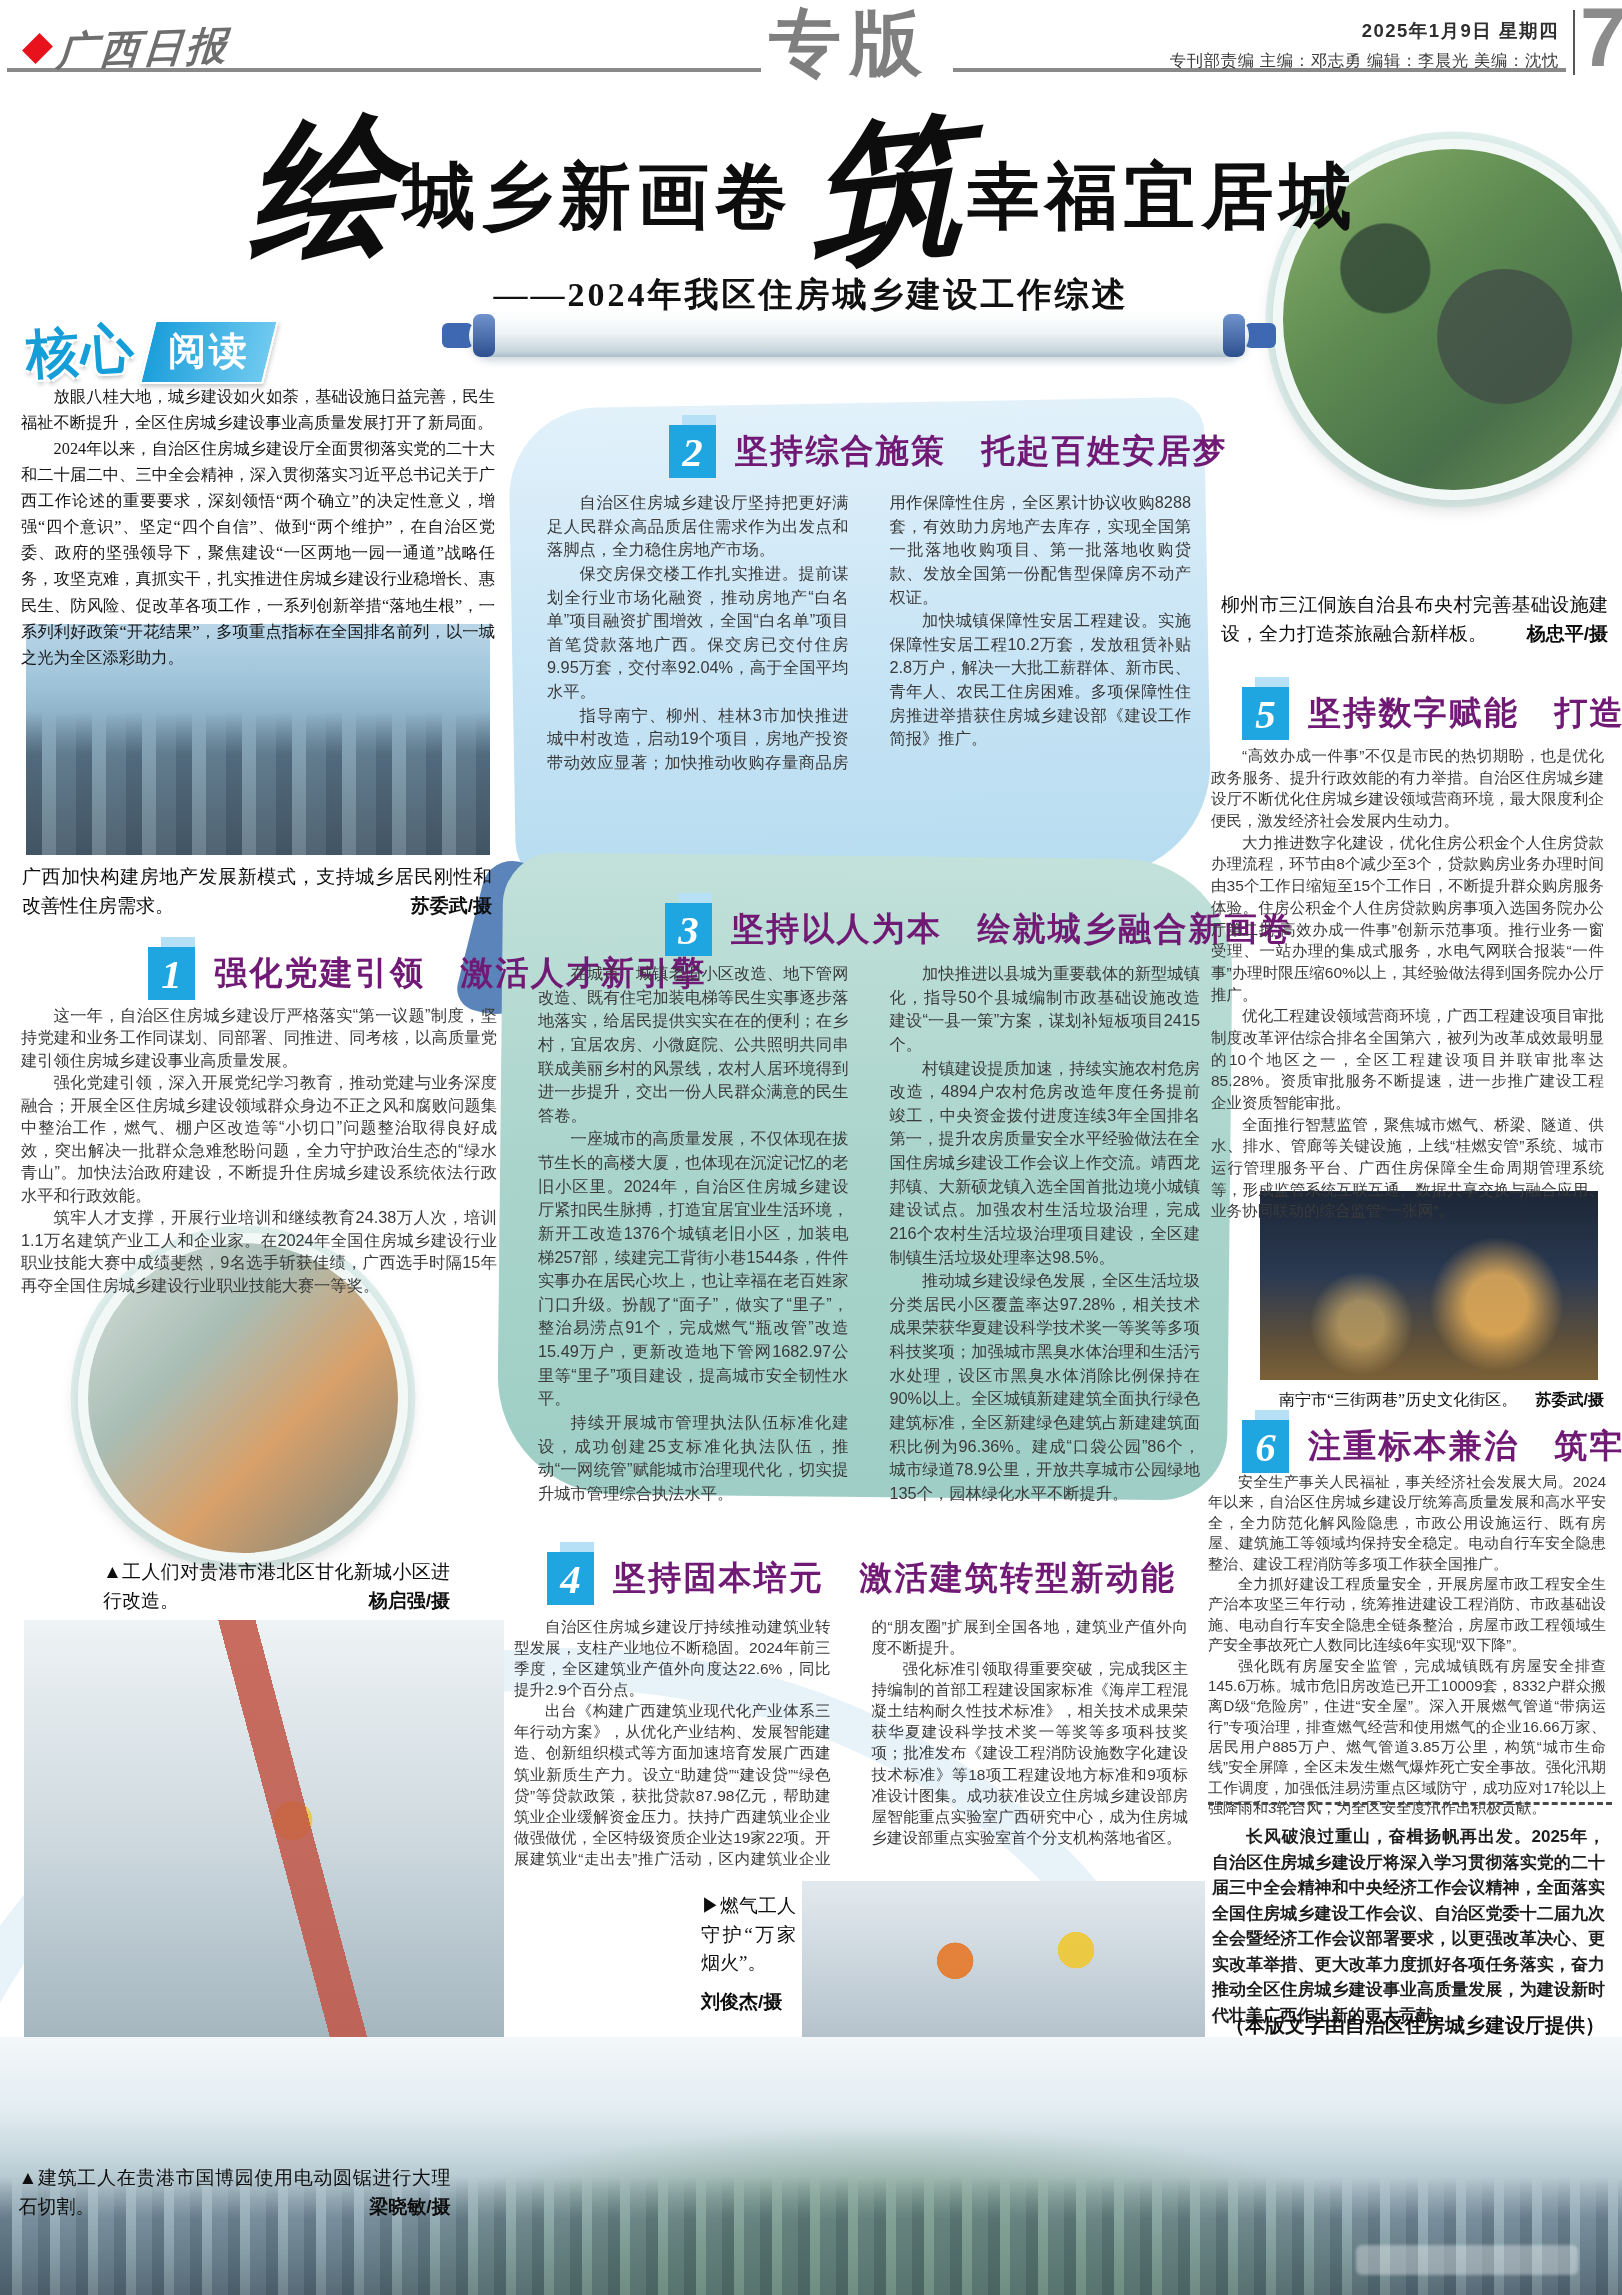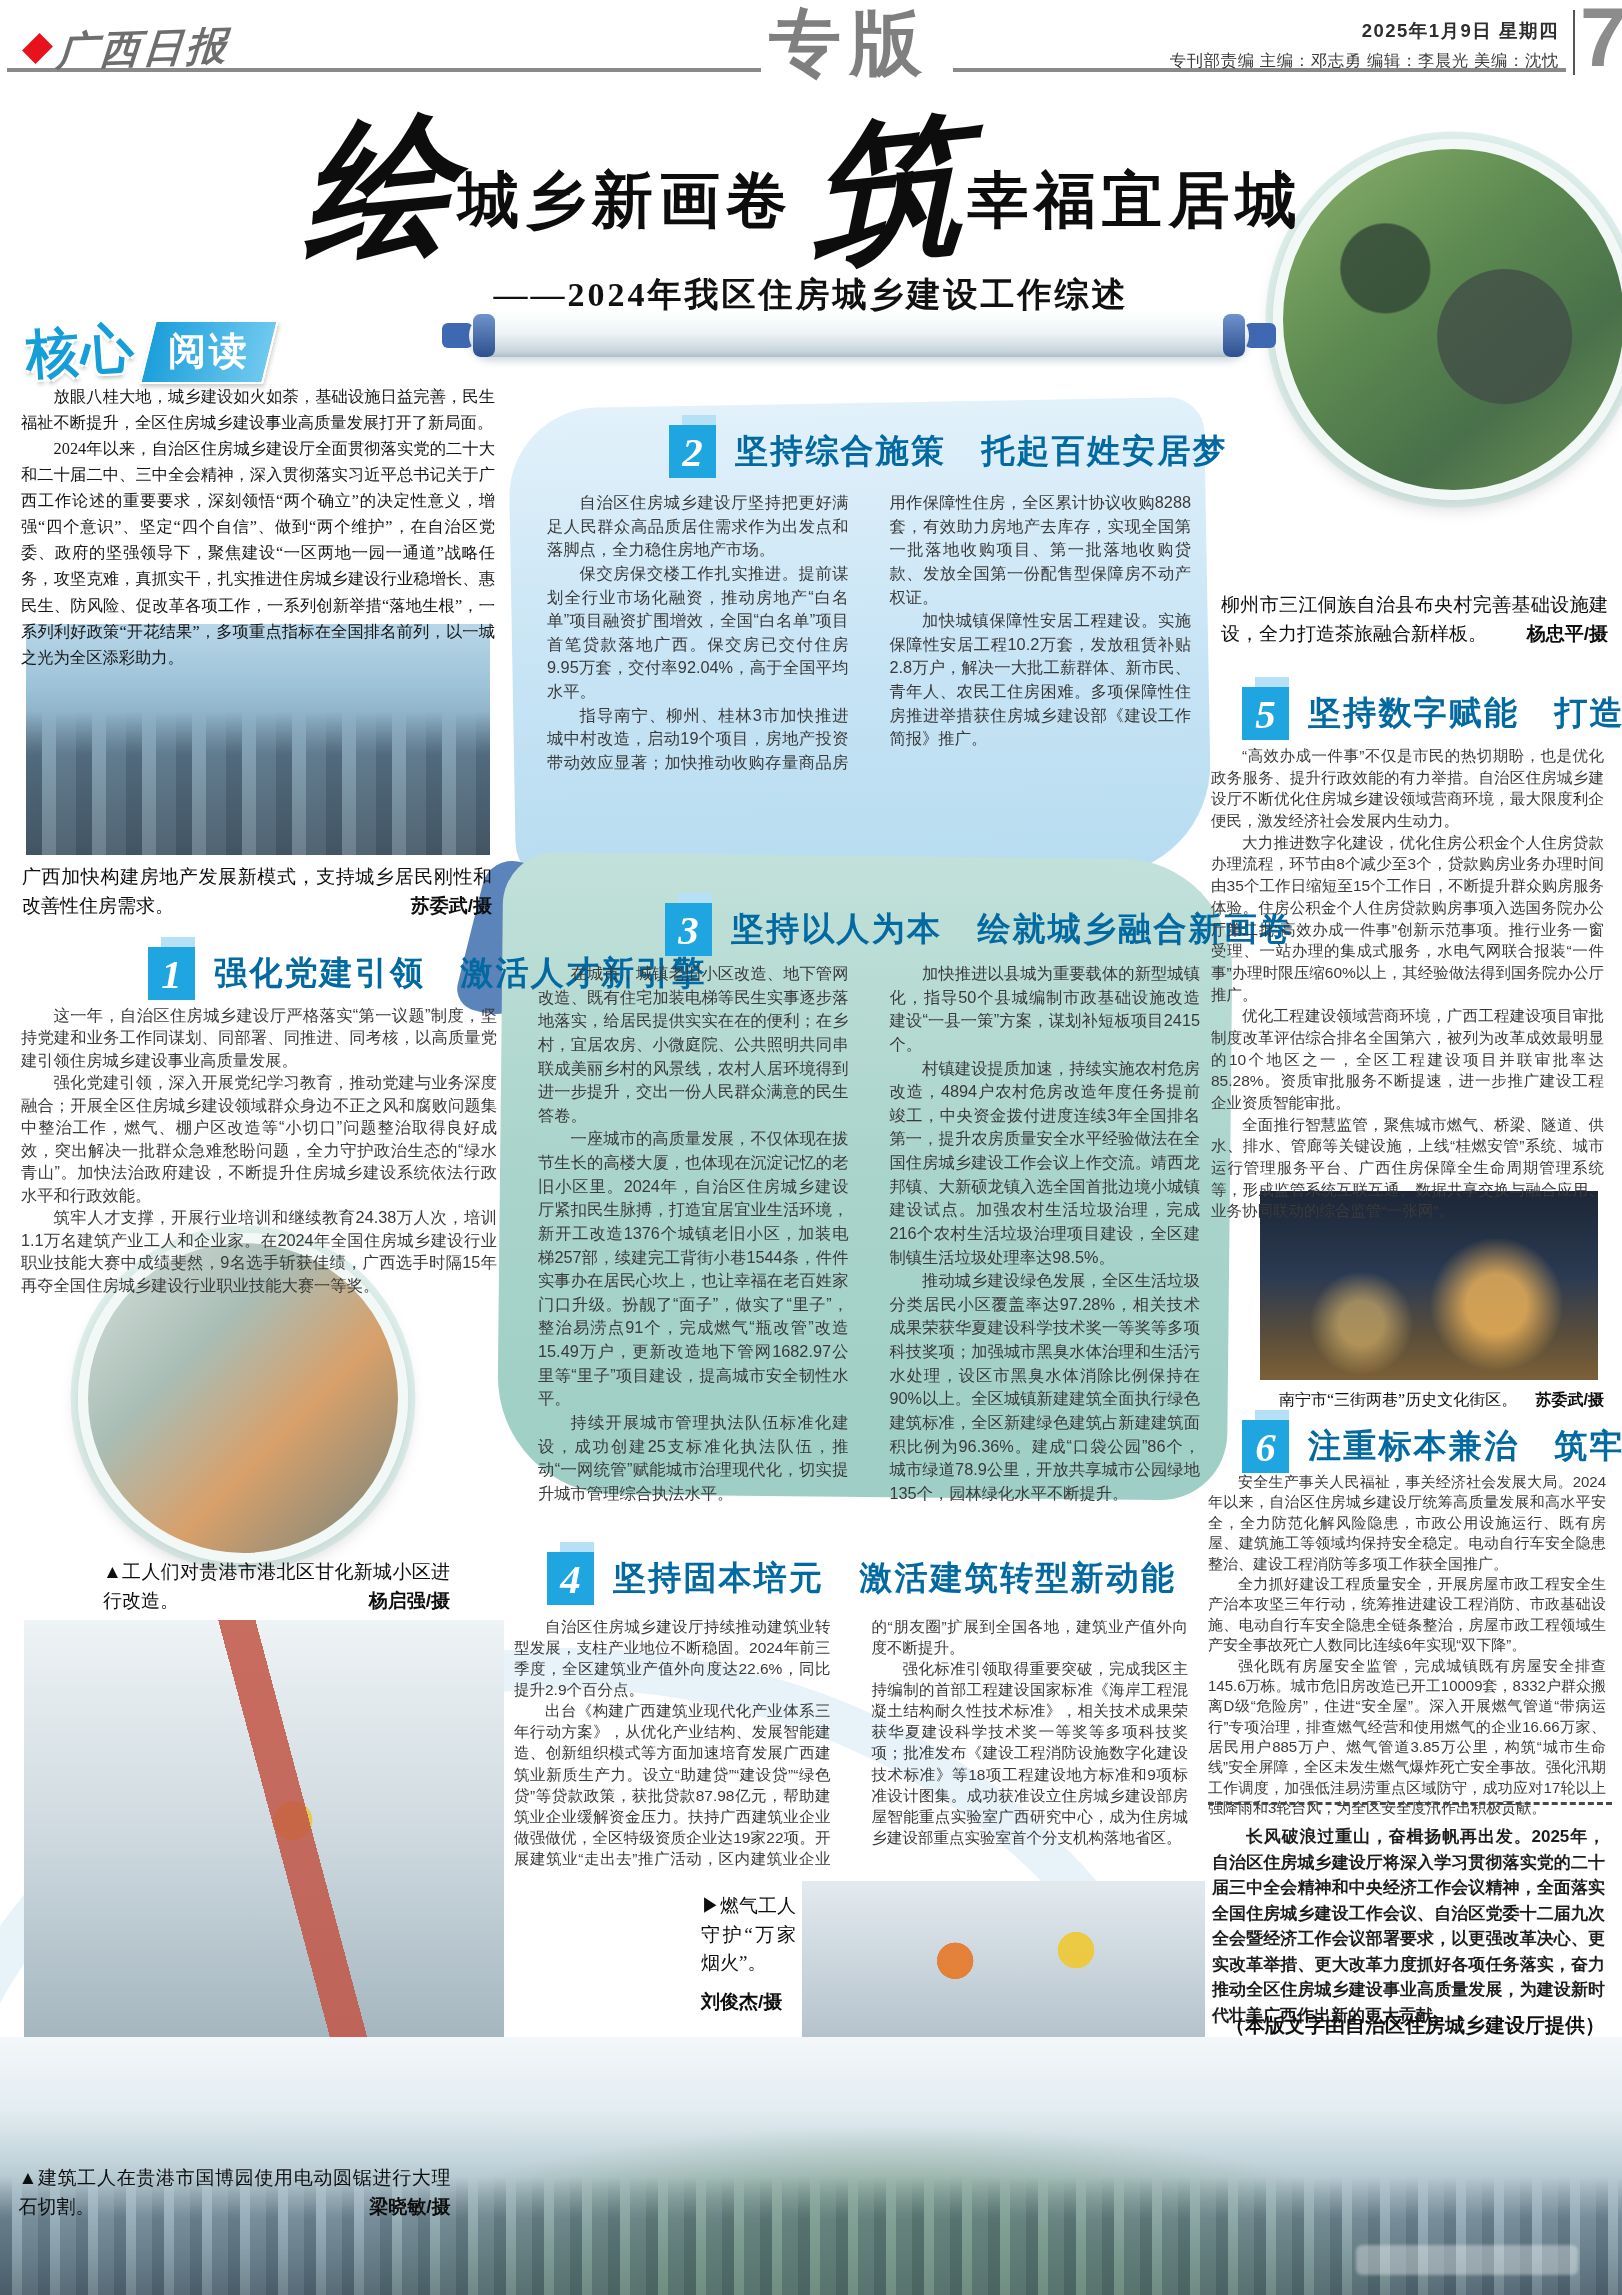--- a/index.html
+++ b/index.html
@@ -18,21 +18,21 @@
            font-size:72px;color:#7f7f7f;letter-spacing:9px;z-index:6;}
   .issue-info{left:953px;top:18px;width:606px;text-align:right;z-index:6;}
   .issue-date{font-size:18.5px;font-weight:bold;color:#2e2e2e;letter-spacing:1.5px;}
   .issue-editors{font-size:16.3px;color:#3a3a3a;margin-top:7.4px;letter-spacing:0.7px;}
   .page-divider{left:1573px;top:10.3px;width:2.2px;height:65px;background:#555;z-index:6;}
   .page-number{left:1580px;top:-10.3px;font-size:83px;font-weight:900;color:#8c8c8c;z-index:6;}
   
   .headline{left:0;top:89px;width:1622px;text-align:center;white-space:nowrap;z-index:6;}
   .callig{font-family:"Liberation Serif",serif;font-weight:900;font-style:italic;font-size:152px;
           color:#0d0d0d;display:inline-block;transform:rotate(-6deg) skewX(-4deg);vertical-align:-21px;}
-  .head-bold{font-weight:900;font-size:61px;color:#0d0d0d;letter-spacing:6px;display:inline-block;margin:0 18px 0 4.4px;}
+  .head-bold{font-weight:900;font-size:72px;color:#0d0d0d;letter-spacing:6px;display:inline-block;margin:0 18px 0 4.4px;}
   .subtitle{left:0;top:272px;width:1622px;text-align:center;font-family:"Liberation Serif",serif;
             font-weight:900;font-size:34px;color:#111;letter-spacing:3px;z-index:6;}
   
   .roller{left:469px;top:314px;width:780px;height:43px;border-radius:21.4px;z-index:3;
           background:linear-gradient(180deg,#fdfefe 0%,#eef3f6 45%,#c9d6de 85%,#aebfca 100%);
           box-shadow:0 4.4px 7.4px rgba(80,110,140,.25);}
   .roller-cap{width:22px;height:43px;top:314px;z-index:4;border-radius:7.4px;
           background:linear-gradient(180deg,#6f93cc,#2e4f8e);}
   .knob{width:31px;height:25px;top:323px;background:#3e68b2;border-radius:6px;z-index:2;}
   .scroll-s2{left:512px;top:403px;width:696px;height:477px;z-index:0;transform:rotate(-1deg);
@@ -105,21 +105,21 @@
       mask-image:linear-gradient(180deg,transparent,#000 35%);-webkit-mask-image:linear-gradient(180deg,transparent,#000 35%);}
   .watermark{position:absolute;right:44px;bottom:21px;width:222px;height:30px;border-radius:6px;
       background:rgba(255,255,255,.35);filter:blur(1.5px);}
   
   .sec-head{display:flex;align-items:center;gap:19px;z-index:6;}
   .num-wrap{position:relative;width:47px;height:53px;flex:none;}
   .num-shadow{position:absolute;left:13.3px;top:-10.3px;width:34px;height:34px;background:#b5e0f5;}
   .num{position:absolute;left:0;top:0;width:47px;height:53px;background:#1fa6e0;color:#fff;
        font-family:"Liberation Serif",serif;font-weight:900;font-style:italic;font-size:41px;
        display:flex;align-items:center;justify-content:center;}
-  .sec-title{font-weight:900;font-size:33px;color:#0369a1;letter-spacing:2.2px;white-space:nowrap;}
+  .sec-title{font-weight:900;font-size:33px;color:#701a75;letter-spacing:2.2px;white-space:nowrap;}
   
   .body-text{z-index:6;color:#3a3a3a;text-align:justify;}
   .body-text p{margin:0;text-indent:2em;}
   .cols2{column-count:2;column-gap:41px;}
   .s1-text{left:21px;top:1004px;width:476px;font-size:16.3px;line-height:1.38;}
   .s2-head{left:669px;top:425px;}
   .s2-text{left:547px;top:491px;width:644px;font-size:16.3px;line-height:1.45;}
   .s3-head{left:665px;top:903px;}
   .s3-text{left:538px;top:962px;width:662px;font-size:16.3px;line-height:1.45;}
   .s4-head{left:547px;top:1552px;}

